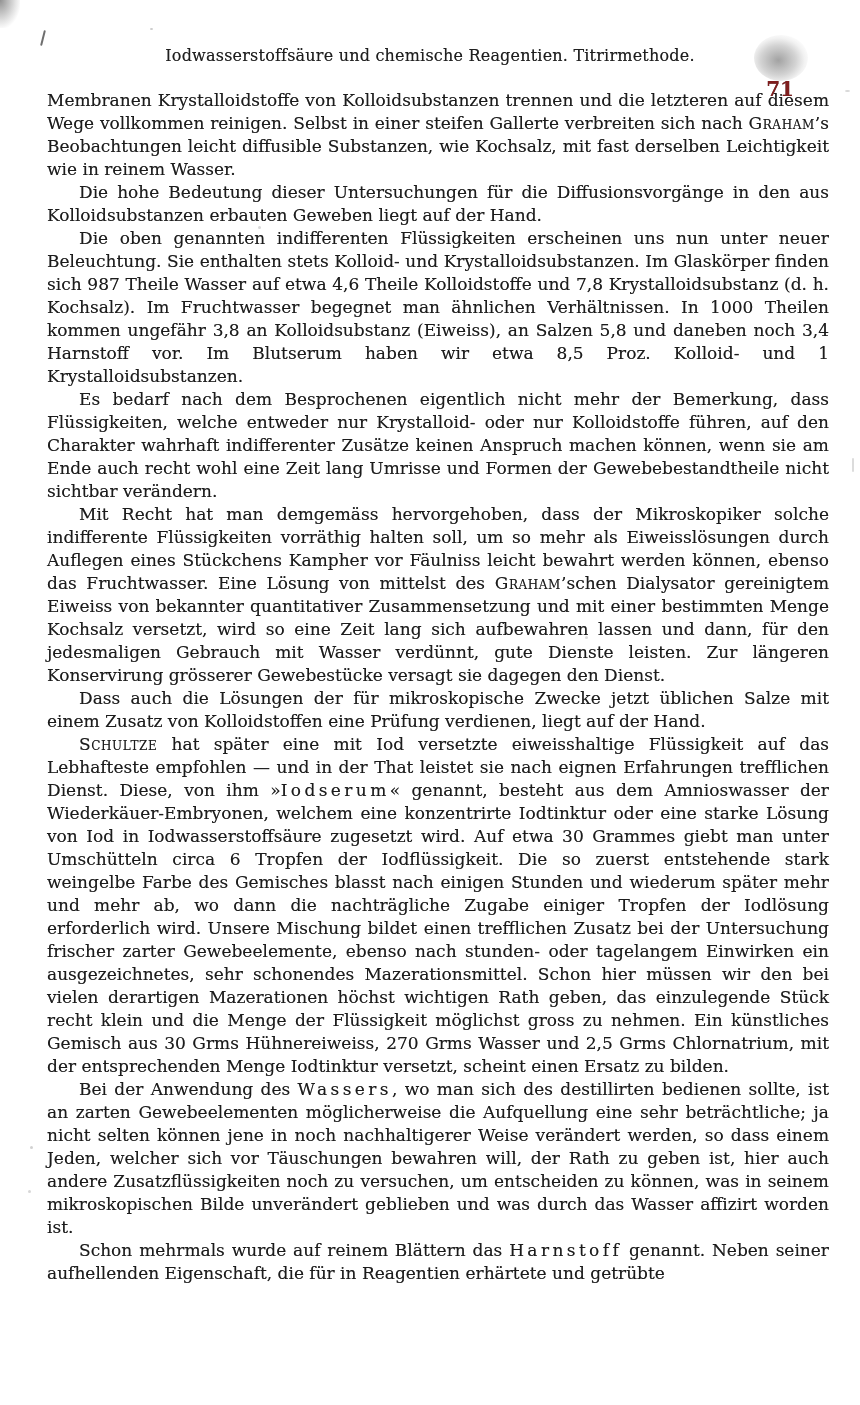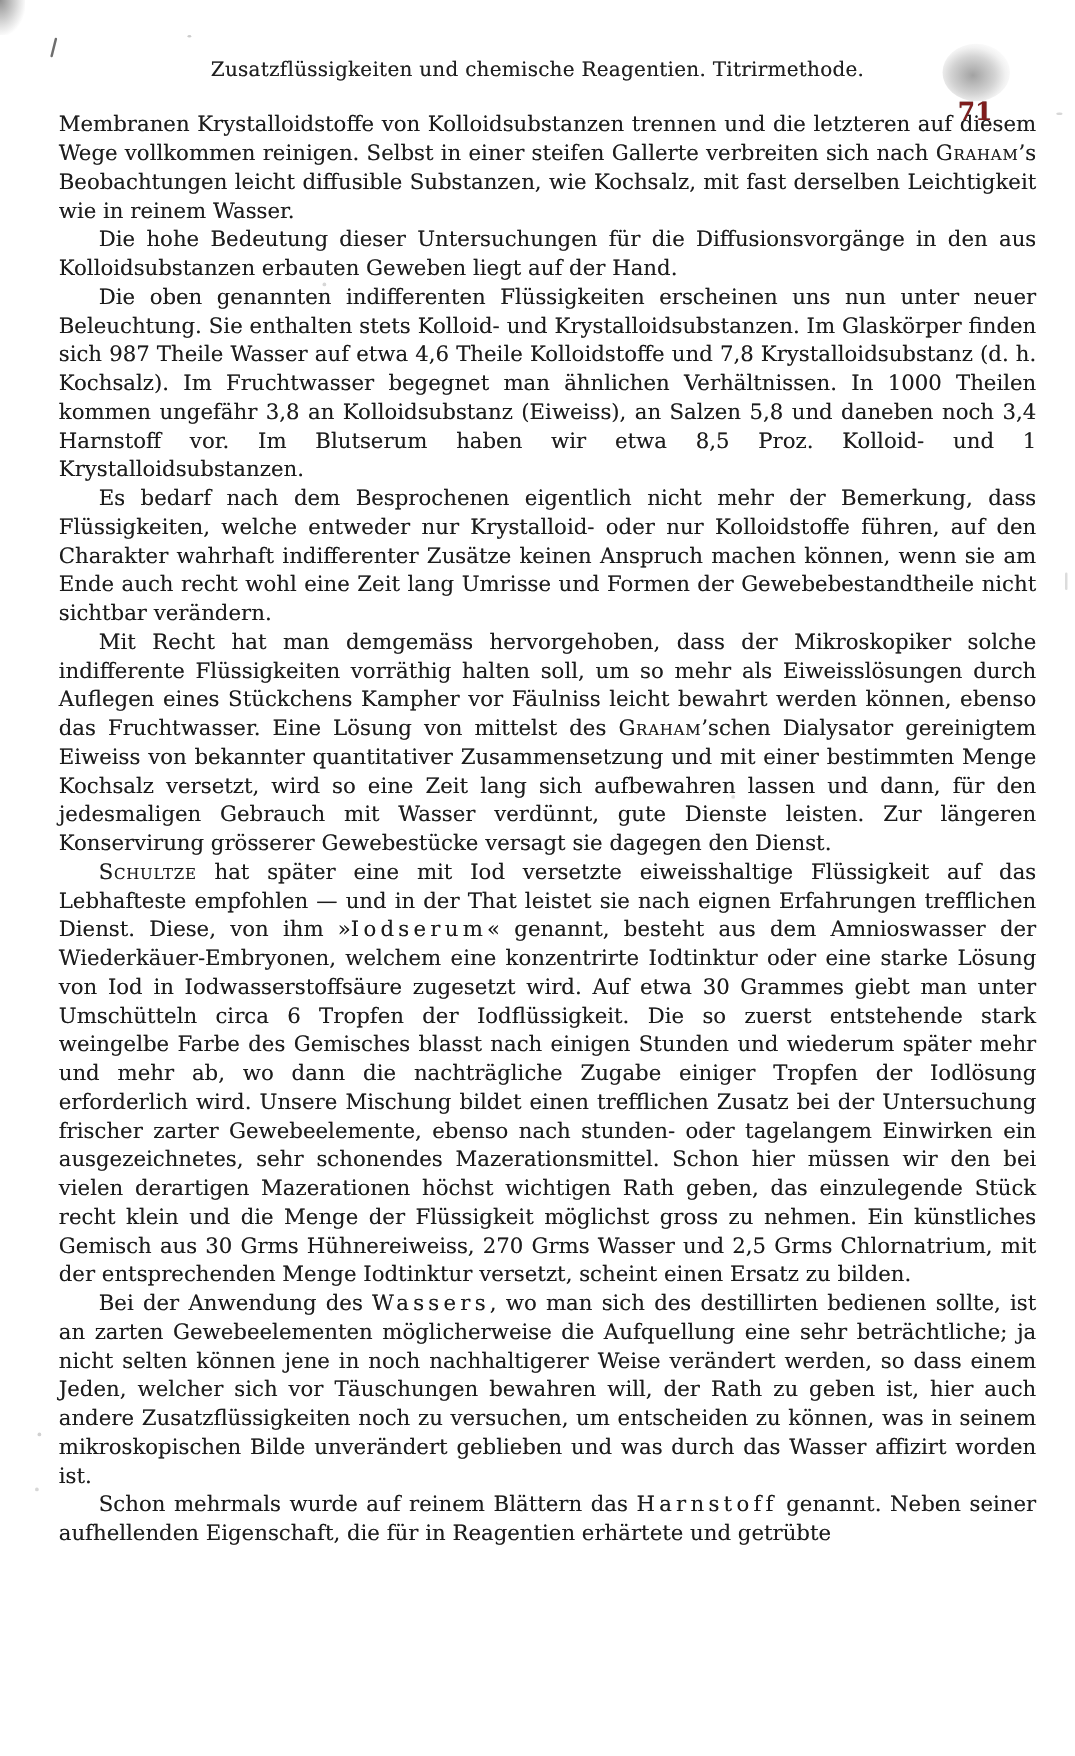--- a/index.html
+++ b/index.html
@@ -101,30 +101,31 @@
   <div class="artifact slash-mark"></div>
   <div class="artifact speck speck-1"></div>
   <div class="artifact speck speck-2"></div>
   <div class="artifact speck speck-3"></div>
   <div class="artifact speck speck-4"></div>
   <div class="artifact speck speck-5"></div>
   <div class="artifact speck speck-6"></div>
   <div class="artifact speck speck-7"></div>
 
   <div class="running-head">
-    <span>Zusatzflüssigkeiten und chemische Reagentien. Titrirmethode.</span>
+    <span>Iodwasserstoffsäure und chemische Reagentien. Titrirmethode.</span>
   </div>
 
   <div class="smudge"></div>
   <div class="page-number">71</div>
 
   <div class="page-body" id="paragraph-container">
       <p class="para"><span>Membranen Krystalloidstoffe von Kolloidsubstanzen trennen und die letzteren auf diesem Wege vollkommen reinigen. Selbst in einer steifen Gallerte verbreiten sich nach </span><span class="sc">Graham</span><span>’s Beobachtungen leicht diffusible Substanzen, wie Kochsalz, mit fast derselben Leichtigkeit wie in reinem Wasser.</span></p>
       <p class="para indent"><span>Die hohe Bedeutung dieser Untersuchungen für die Diffusionsvorgänge in den aus Kolloidsubstanzen erbauten Geweben liegt auf der Hand.</span></p>
       <p class="para indent"><span>Die oben genannten indifferenten Flüssigkeiten erscheinen uns nun unter neuer Beleuchtung. Sie enthalten stets Kolloid- und Krystalloidsubstanzen. Im Glaskörper finden sich 987 Theile Wasser auf etwa 4,6 Theile Kolloidstoffe und 7,8 Krystalloidsubstanz (d. h. Kochsalz). Im Fruchtwasser begegnet man ähnlichen Verhältnissen. In 1000 Theilen kommen ungefähr 3,8 an Kolloidsubstanz (Eiweiss), an Salzen 5,8 und daneben noch 3,4 Harnstoff vor. Im Blutserum haben wir etwa 8,5 Proz. Kolloid- und 1 Krystalloidsubstanzen.</span></p>
       <p class="para indent"><span>Es bedarf nach dem Besprochenen eigentlich nicht mehr der Bemerkung, dass Flüssigkeiten, welche entweder nur Krystalloid- oder nur Kolloidstoffe führen, auf den Charakter wahrhaft indifferenter Zusätze keinen Anspruch machen können, wenn sie am Ende auch recht wohl eine Zeit lang Umrisse und Formen der Gewebebestandtheile nicht sichtbar verändern.</span></p>
       <p class="para indent"><span>Mit Recht hat man demgemäss hervorgehoben, dass der Mikroskopiker solche indifferente Flüssigkeiten vorräthig halten soll, um so mehr als Eiweisslösungen durch Auflegen eines Stückchens Kampher vor Fäulniss leicht bewahrt werden können, ebenso das Fruchtwasser. Eine Lösung von mittelst des </span><span class="sc">Graham</span><span>’schen Dialysator gereinigtem Eiweiss von bekannter quantitativer Zusammensetzung und mit einer bestimmten Menge Kochsalz versetzt, wird so eine Zeit lang sich aufbewahren lassen und dann, für den jedesmaligen Gebrauch mit Wasser verdünnt, gute Dienste leisten. Zur längeren Konservirung grösserer Gewebestücke versagt sie dagegen den Dienst.</span></p>
+      <p class="para indent"><span>Dass auch die Lösungen der für mikroskopische Zwecke jetzt üblichen Salze mit einem Zusatz von Kolloidstoffen eine Prüfung verdienen, liegt auf der Hand.</span></p>
       <p class="para indent"><span class="sc">Schultze</span><span> hat später eine mit Iod versetzte eiweisshaltige Flüssigkeit auf das Lebhafteste empfohlen — und in der That leistet sie nach eignen Erfahrungen trefflichen Dienst. Diese, von ihm »</span><span class="sp">Iodserum</span><span>« genannt, besteht aus dem Amnioswasser der Wiederkäuer-Embryonen, welchem eine konzentrirte Iodtinktur oder eine starke Lösung von Iod in Iodwasserstoffsäure zugesetzt wird. Auf etwa 30 Grammes giebt man unter Umschütteln circa 6 Tropfen der Iodflüssigkeit. Die so zuerst entstehende stark weingelbe Farbe des Gemisches blasst nach einigen Stunden und wiederum später mehr und mehr ab, wo dann die nachträgliche Zugabe einiger Tropfen der Iodlösung erforderlich wird. Unsere Mischung bildet einen trefflichen Zusatz bei der Untersuchung frischer zarter Gewebeelemente, ebenso nach stunden- oder tagelangem Einwirken ein ausgezeichnetes, sehr schonendes Mazerationsmittel. Schon hier müssen wir den bei vielen derartigen Mazerationen höchst wichtigen Rath geben, das einzulegende Stück recht klein und die Menge der Flüssigkeit möglichst gross zu nehmen. Ein künstliches Gemisch aus 30 Grms Hühnereiweiss, 270 Grms Wasser und 2,5 Grms Chlornatrium, mit der entsprechenden Menge Iodtinktur versetzt, scheint einen Ersatz zu bilden.</span></p>
       <p class="para indent"><span>Bei der Anwendung des </span><span class="sp">Wassers</span><span>, wo man sich des destillirten bedienen sollte, ist an zarten Gewebeelementen möglicherweise die Aufquellung eine sehr beträchtliche; ja nicht selten können jene in noch nachhaltigerer Weise verändert werden, so dass einem Jeden, welcher sich vor Täuschungen bewahren will, der Rath zu geben ist, hier auch andere Zusatzflüssigkeiten noch zu versuchen, um entscheiden zu können, was in seinem mikroskopischen Bilde unverändert geblieben und was durch das Wasser affizirt worden ist.</span></p>
       <p class="para indent"><span>Schon mehrmals wurde auf reinem Blättern das </span><span class="sp">Harnstoff</span><span> genannt. Neben seiner aufhellenden Eigenschaft, die für in Reagentien erhärtete und getrübte</span></p>
     </div>
 
 </div>
 
 </body></html>

